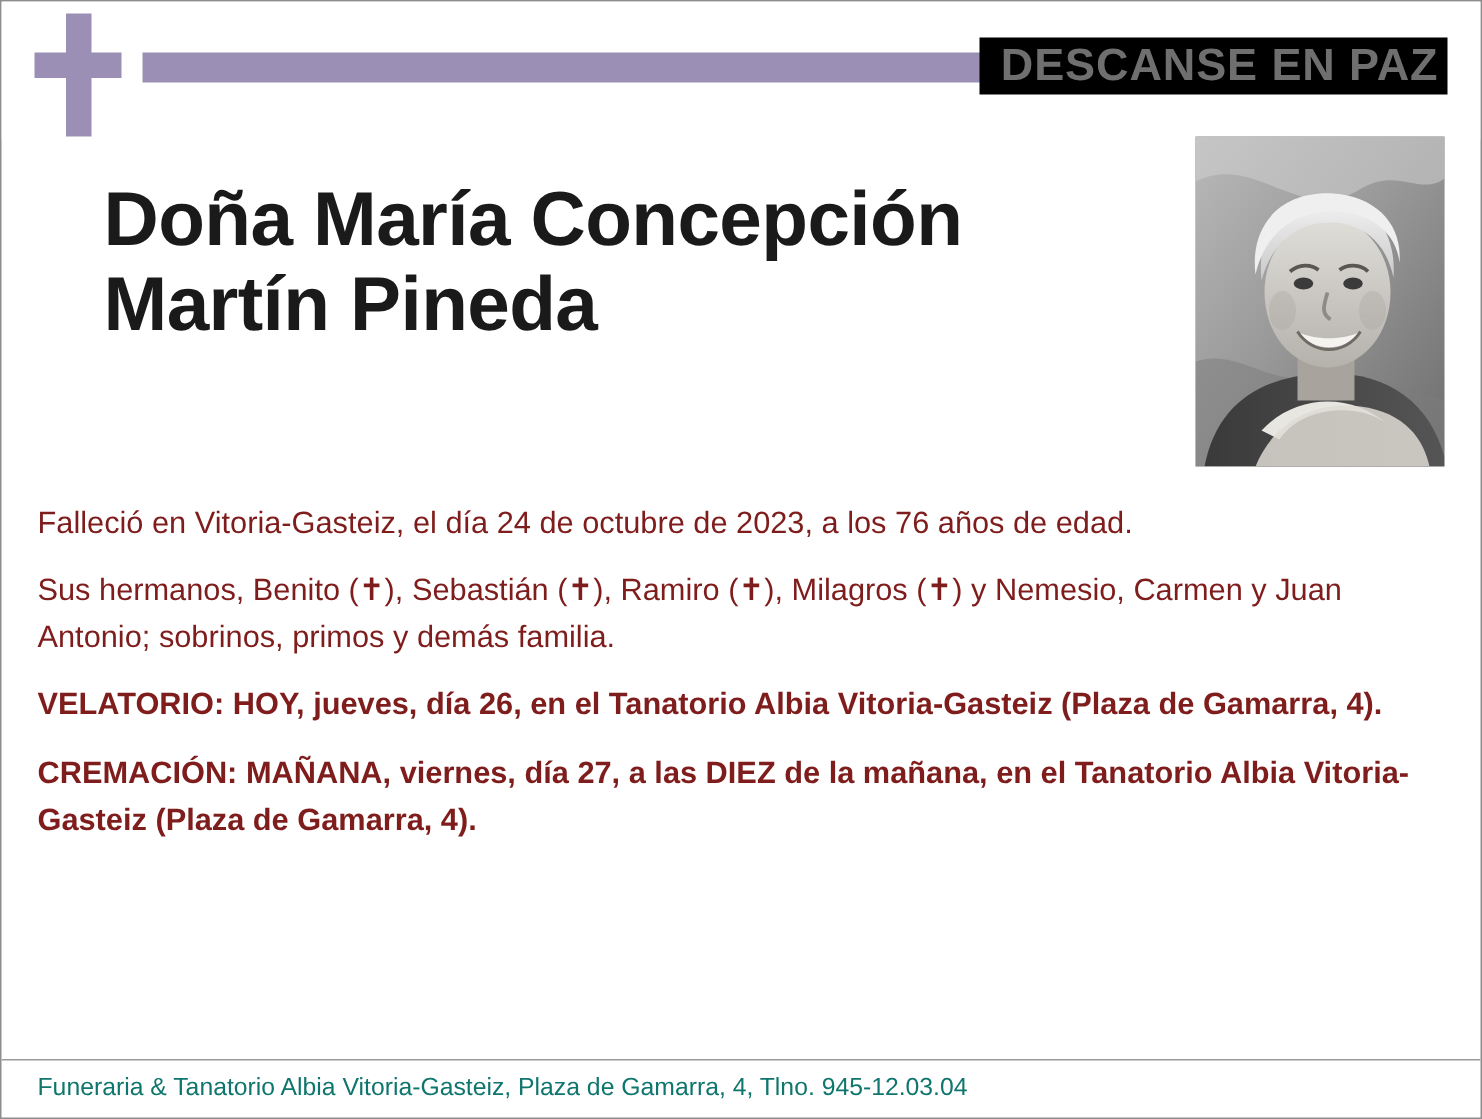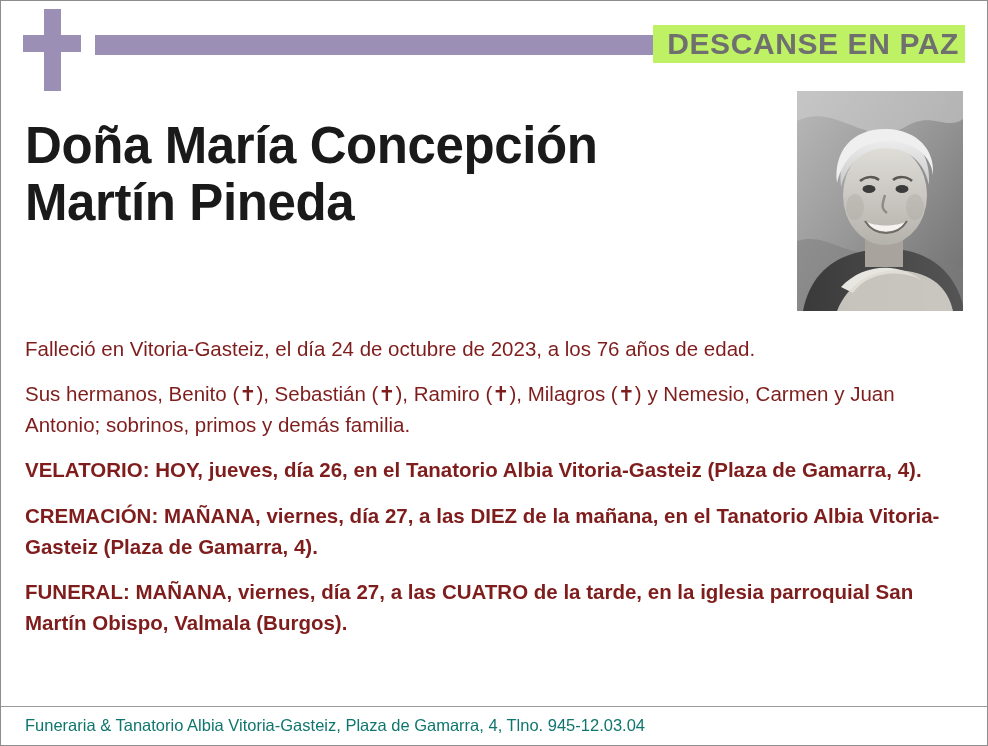--- a/index.html
+++ b/index.html
@@ -58,31 +58,32 @@
     background: #9b8fb5;
   }
   .rip-text {
     position: absolute;
     right: 22px;
     top: 24px;
     font-size: 30px;
     font-weight: bold;
     letter-spacing: 0.6px;
     color: #6f6f6f;
-    background: #bef264;
+    background: #000000;
     padding: 0 6px 0 14px;
     line-height: 38px;
     white-space: nowrap;
   }
 
   
   .top-block {
     position: relative;
     padding: 0 24px;
     min-height: 230px;
+    margin-left: 44px;
   }
   .portrait {
     position: absolute;
     right: 24px;
     top: -2px;
     width: 166px;
     height: 220px;
     overflow: hidden;
     background: #8a8a8a;
   }
@@ -200,19 +201,18 @@
       <div>Doña María Concepción</div>
       <div>Martín Pineda</div>
     </div>
   </div>
 
   <div class="body-text">
     <p class="para">Falleció en Vitoria-Gasteiz, el día 24 de octubre de 2023, a los 76 años de edad.</p>
     <p class="para">Sus hermanos, Benito (✝), Sebastián (✝), Ramiro (✝), Milagros (✝) y Nemesio, Carmen y Juan Antonio; sobrinos, primos y demás familia.</p>
     <p class="para bold">VELATORIO: HOY, jueves, día 26, en el Tanatorio Albia Vitoria-Gasteiz (Plaza de Gamarra, 4).</p>
     <p class="para bold">CREMACIÓN: MAÑANA, viernes, día 27, a las DIEZ de la mañana, en el Tanatorio Albia Vitoria-Gasteiz (Plaza de Gamarra, 4).</p>
-    <p class="para bold">FUNERAL: MAÑANA, viernes, día 27, a las CUATRO de la tarde, en la iglesia parroquial San Martín Obispo, Valmala (Burgos).</p>
   </div>
 
   <div class="footer-rule"></div>
   <div class="footer">Funeraria &amp; Tanatorio Albia Vitoria-Gasteiz, Plaza de Gamarra, 4, Tlno. 945-12.03.04</div>
 
 </div>
 
 </body></html>

